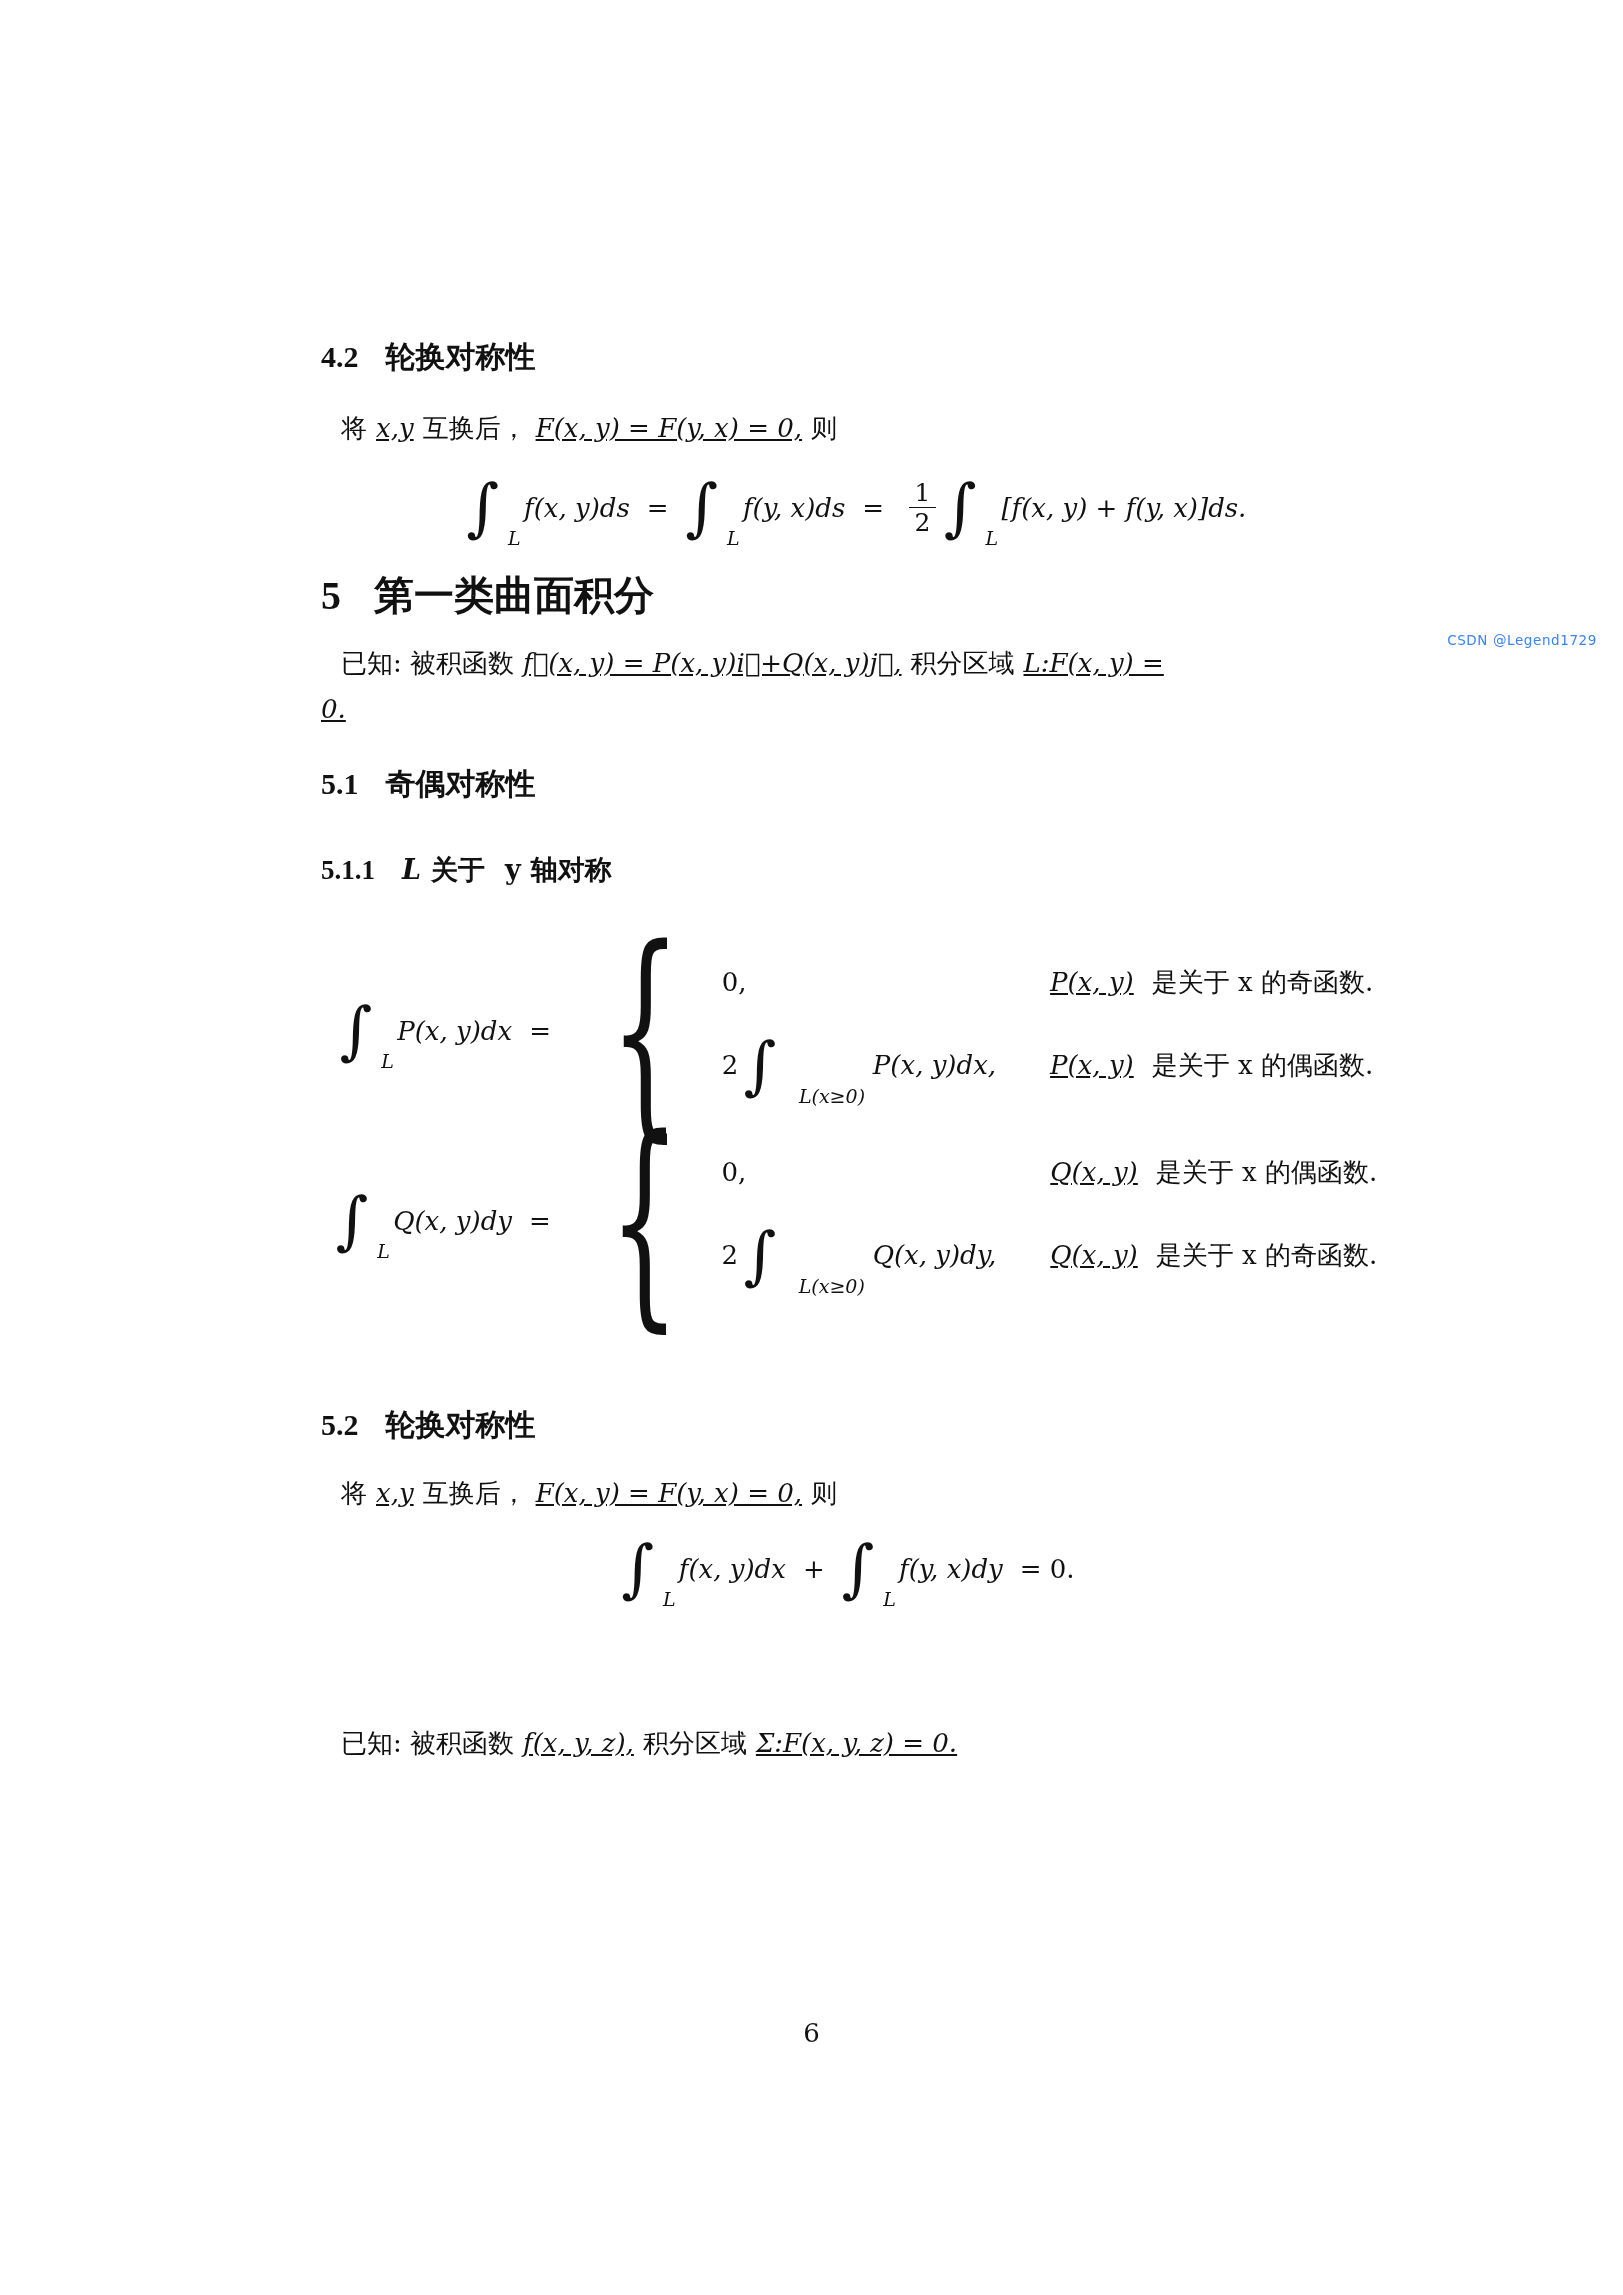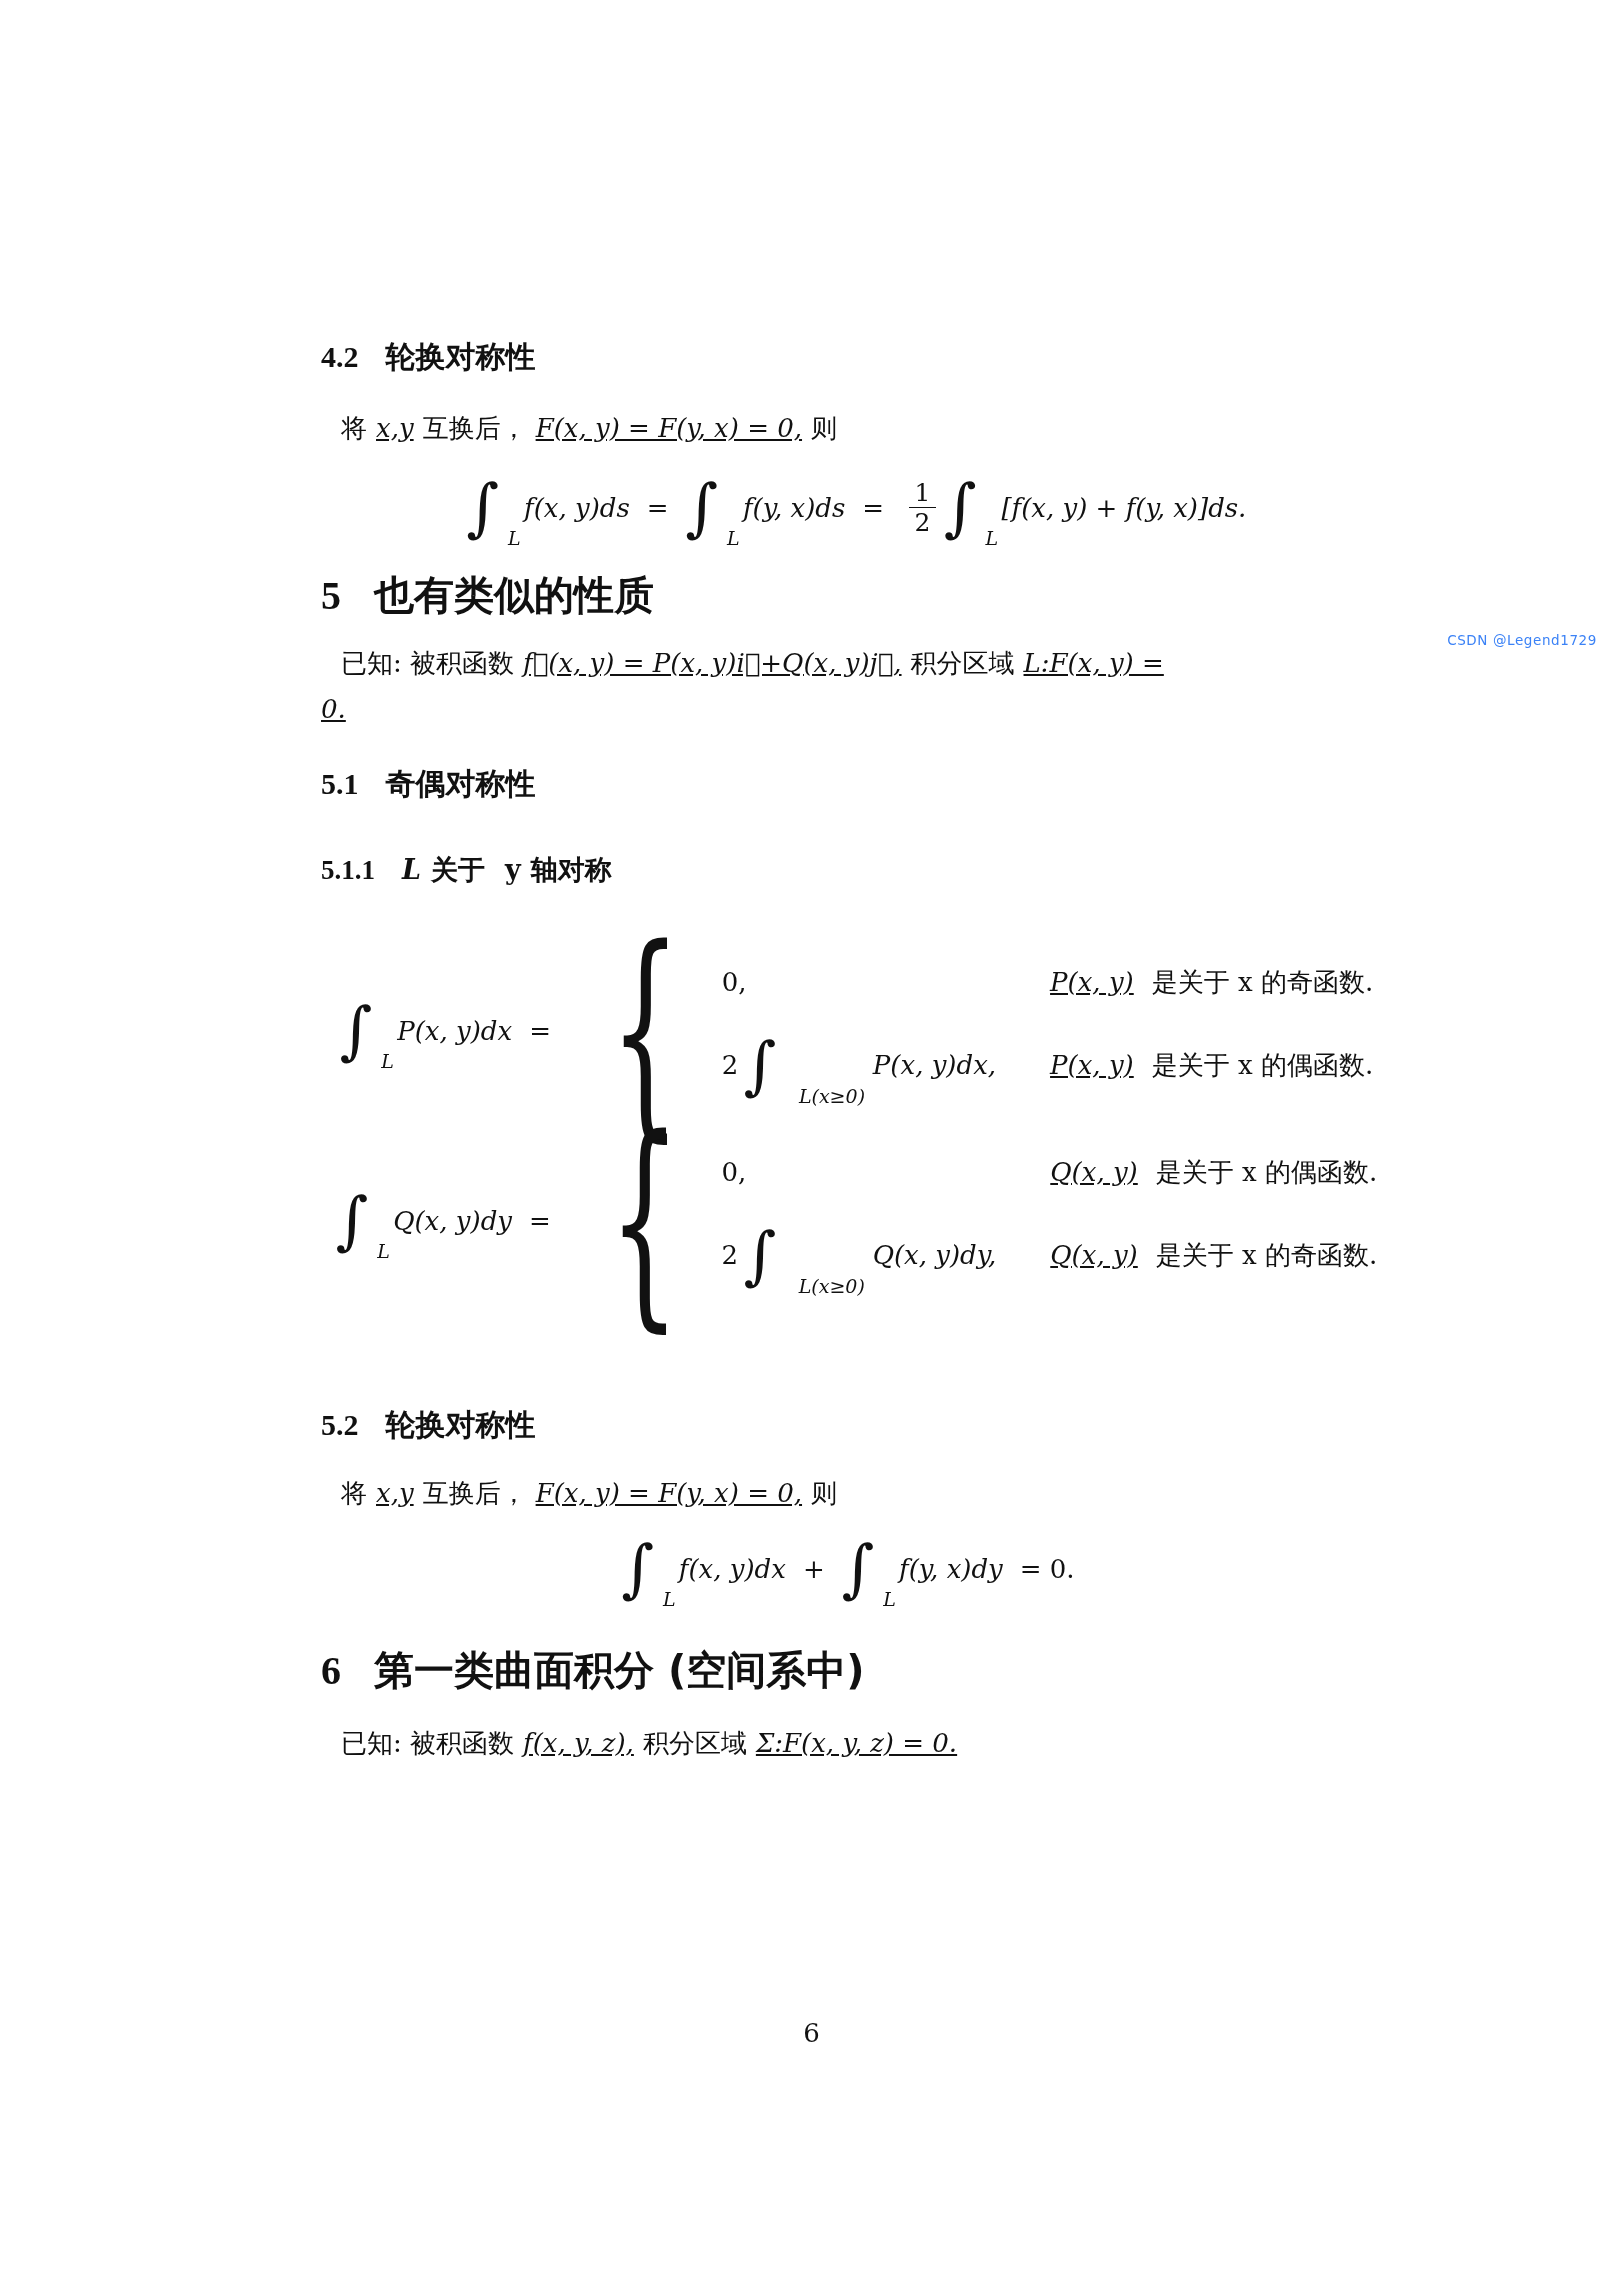--- a/index.html
+++ b/index.html
@@ -76,21 +76,21 @@
     <span class="op">=</span>
     <span class="frac">
         <span class="fnum">1</span>
         <span class="fden">2</span>
       </span>
     <span class="itg"><span>∫</span><span class="itg-sub">L</span></span>
     <span class="mrun">[f(x, y) + f(y, x)]ds.</span>
   </div>
 
   <div class="h-sec" style="top:568px;">
-    <span class="h-num">5</span><span class="h-title">也有类似的性质</span>
+    <span class="h-num">5</span><span class="h-title">第一类曲面积分</span>
   </div>
 
   <div class="para" style="top:646px;">
     <span class="cjk">已知: 被积函数</span><span class="mi">f⃗(x, y) = P(x, y)i⃗+Q(x, y)j⃗,</span><span class="cjk">积分区域</span><span class="mi">L:F(x, y) =</span>
   </div>
 
   <div class="para noindent" style="top:694px;">
     <span class="mi">0.</span>
   </div>
 
@@ -151,23 +151,20 @@
 
   <div class="formula" style="top:1521px;height:95px;">
     <span class="itg"><span>∫</span><span class="itg-sub">L</span></span>
     <span class="mrun">f(x, y)dx</span>
     <span class="op">+</span>
     <span class="itg"><span>∫</span><span class="itg-sub">L</span></span>
     <span class="mrun">f(y, x)dy</span>
     <span class="op">= 0.</span>
   </div>
 
-  <div class="h-sec" style="top:1643px;">
-    <span class="h-num">6</span><span class="h-title">第一类曲面积分 (空间系中)</span>
-  </div>
 
   <div class="para" style="top:1726px;">
     <span class="cjk">已知: 被积函数</span><span class="mi">f(x, y, z),</span><span class="cjk">积分区域</span><span class="mi">Σ:F(x, y, z) = 0.</span>
   </div>
 
   <div class="pageno">6</div>
 
   <div class="watermark">CSDN @Legend1729</div>
 
 </div>

